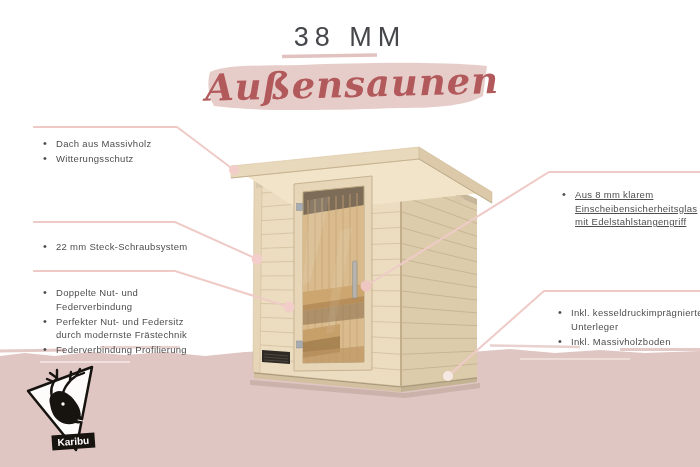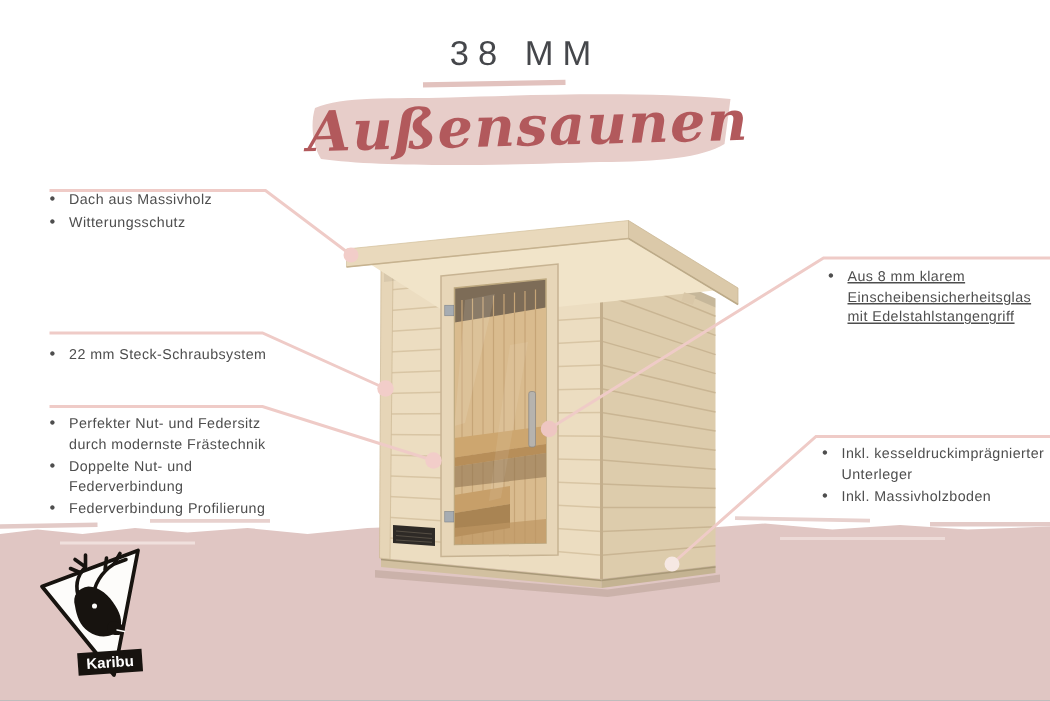--- a/index.html
+++ b/index.html
@@ -4,29 +4,29 @@
 <style>
   html,body{margin:0;padding:0;background:#888;}
   .stage{
     position:relative;width:700px;height:467px;overflow:hidden;
     background:#ffffff;font-family:"Liberation Sans",sans-serif;
     margin:0 auto;
   }
   .stage svg{position:absolute;left:0;top:0;}
   .title{
     position:absolute;left:0;right:0;top:22px;text-align:center;
-    font-size:23px;letter-spacing:6px;color:#45474b;font-weight:400;
+    font-size:27px;letter-spacing:6px;color:#45474b;font-weight:400;
   }
   .banner-text{
     position:absolute;left:205px;width:290px;top:62px;text-align:center;
     font-family:"DejaVu Serif",serif;font-style:italic;font-weight:bold;
     font-size:37px;letter-spacing:1px;color:#b2595c;transform:rotate(-1.5deg);
   }
   .callout{
-    position:absolute;list-style:none;margin:0;padding:0;
+    position:absolute;list-style:none;margin:10px;padding:0;
     font-size:9.5px;letter-spacing:0.3px;line-height:13.5px;color:#4e4e4e;
   }
   .callout li{position:relative;padding-left:13px;margin-bottom:1.5px;}
   .callout li::before{
     content:"\2022";position:absolute;left:0;top:0;font-size:11px;color:#4e4e4e;
   }
   #cg-l1{left:33px;top:127px;width:170px;}
   #cg-l2{left:33px;top:230px;width:180px;}
   #cg-l3{left:33px;top:276px;width:152px;}
   #cg-r1{left:552px;top:178px;width:132px;text-decoration:underline;}
@@ -153,22 +153,22 @@
   <ul class="callout" id="cg-l1">
     <li>Dach aus Massivholz</li>
     <li>Witterungsschutz</li>
   </ul>
 
   <ul class="callout" id="cg-l2">
     <li>22 mm Steck-Schraubsystem</li>
   </ul>
 
   <ul class="callout" id="cg-l3">
+    <li>Doppelte Nut- und Federverbindung</li>
     <li>Perfekter Nut- und Federsitz durch modernste Frästechnik</li>
-    <li>Doppelte Nut- und Federverbindung</li>
     <li>Federverbindung Profilierung</li>
   </ul>
 
   <ul class="callout" id="cg-r1">
     <li>Aus 8 mm klarem Einscheibensicherheitsglas mit Edelstahlstangengriff</li>
   </ul>
 
   <ul class="callout" id="cg-r2">
     <li>Inkl. kesseldruckimprägnierter Unterleger</li>
     <li>Inkl. Massivholzboden</li>

